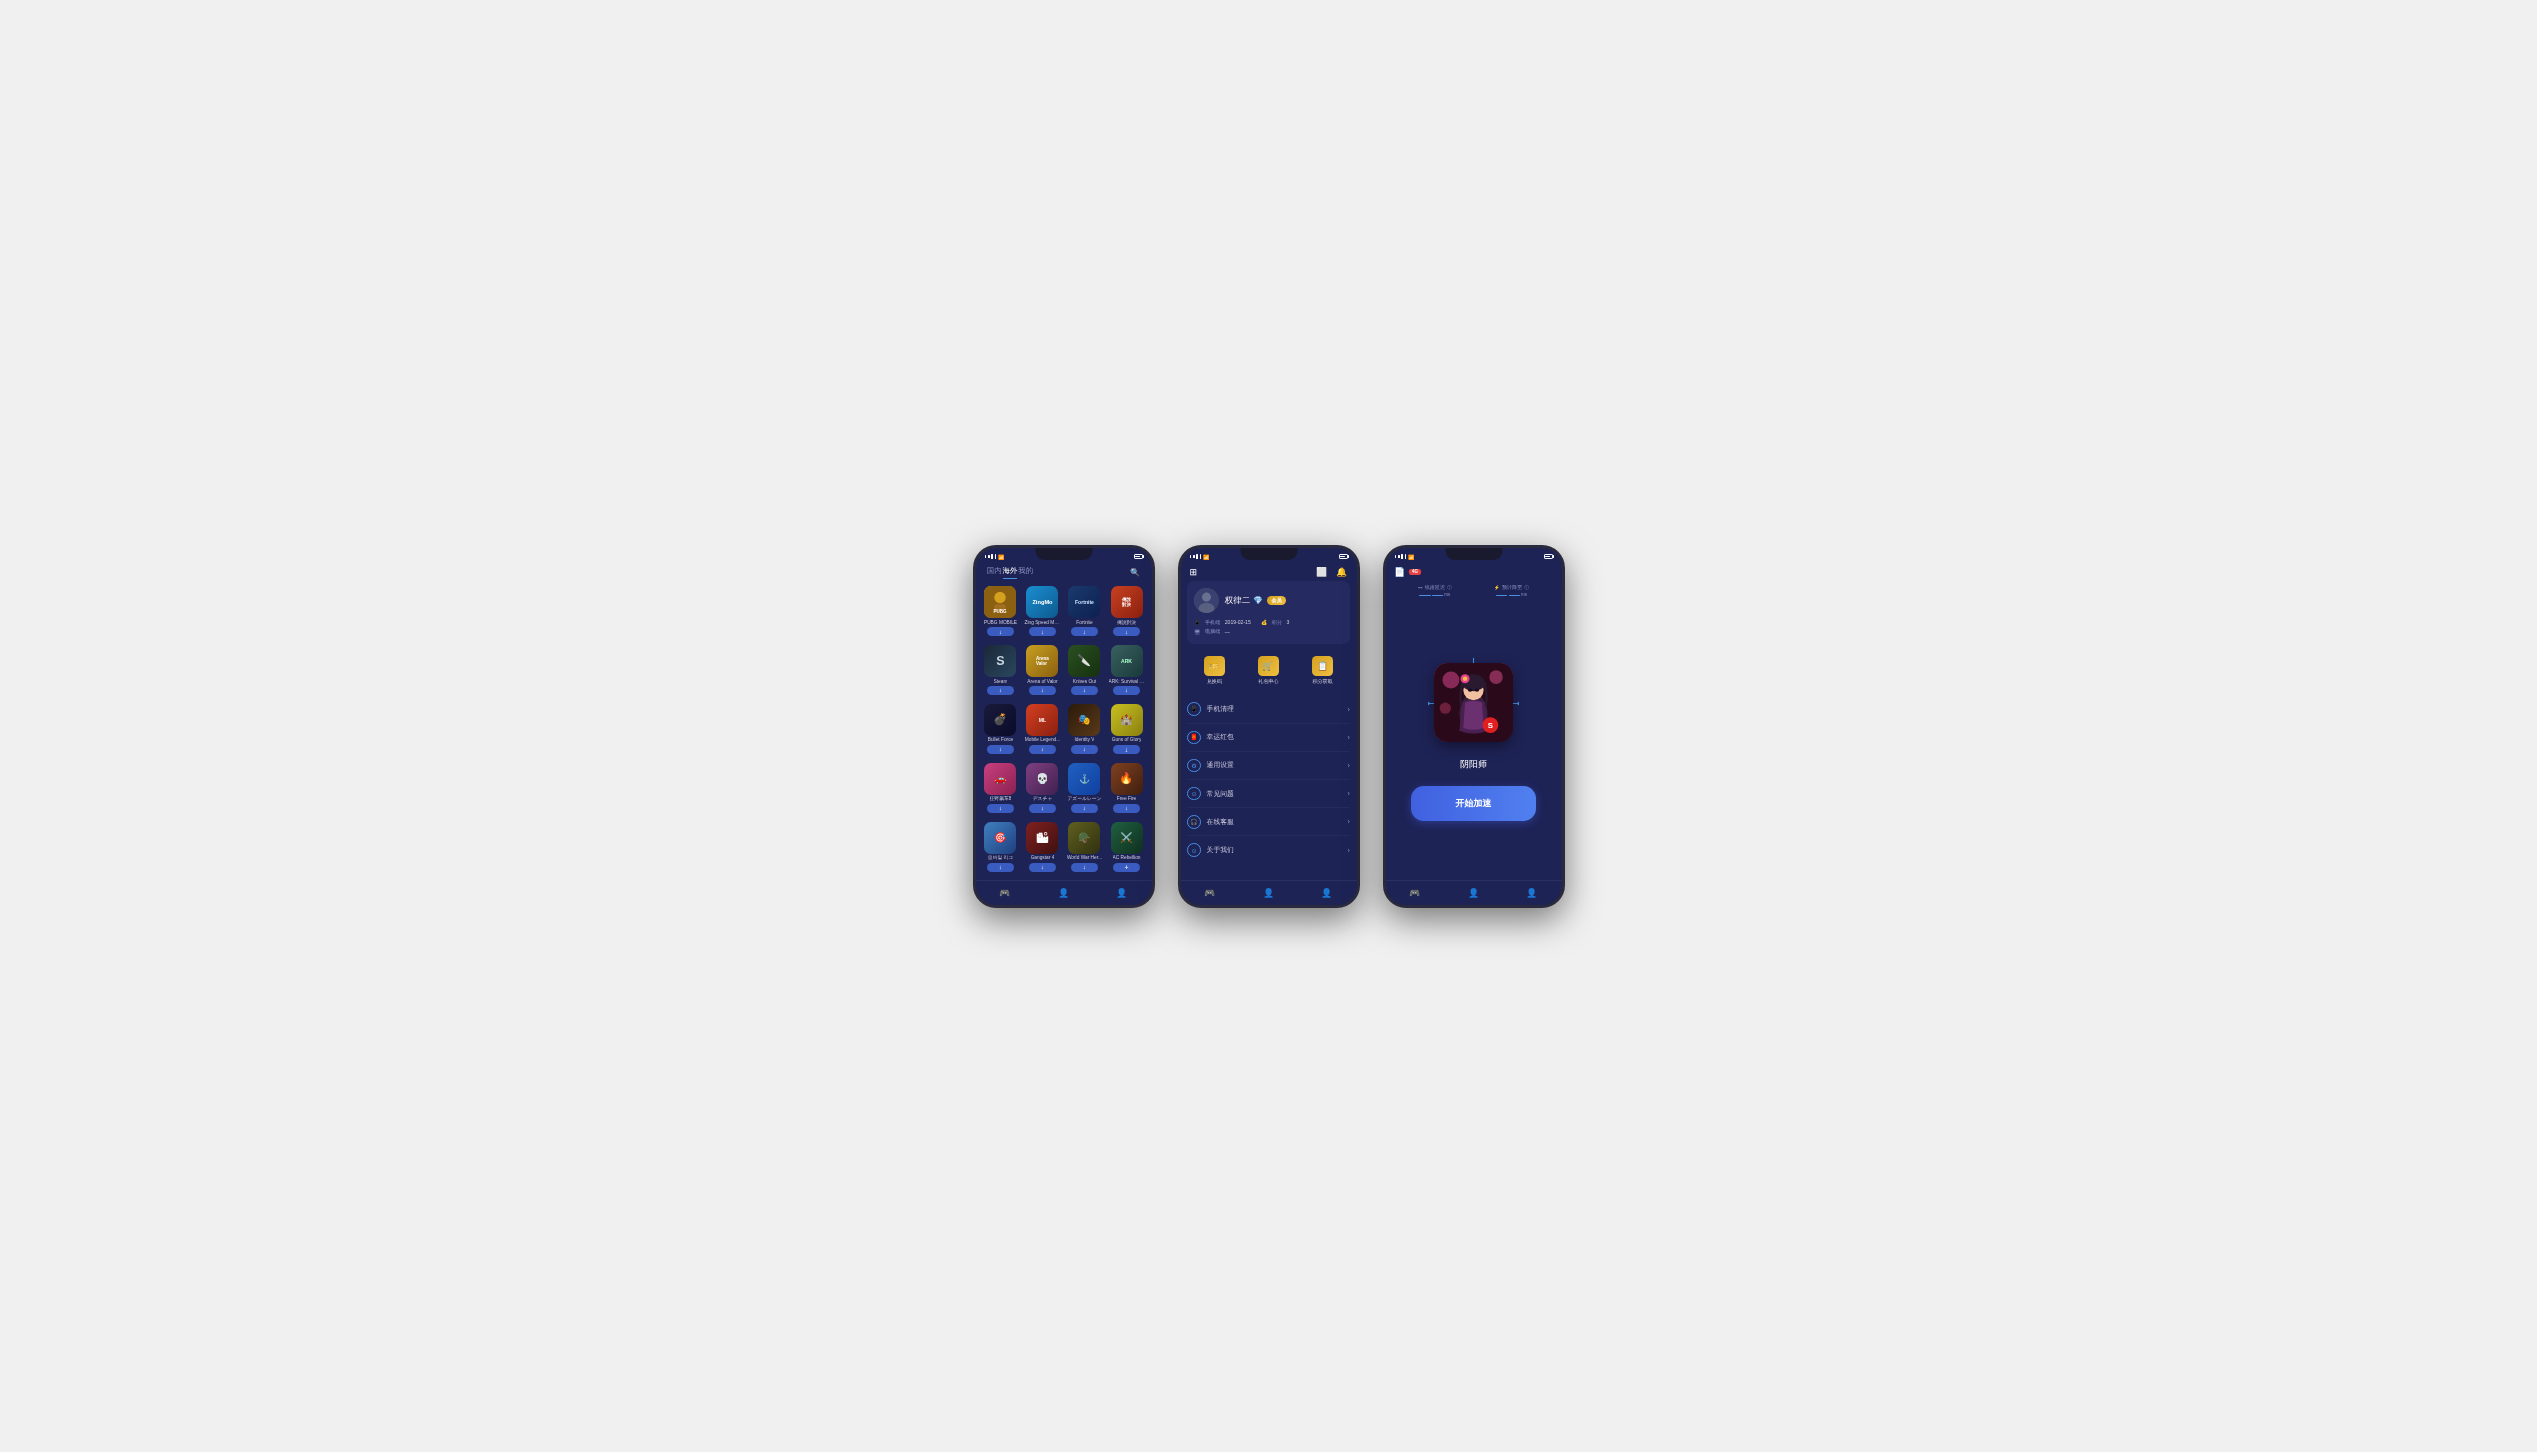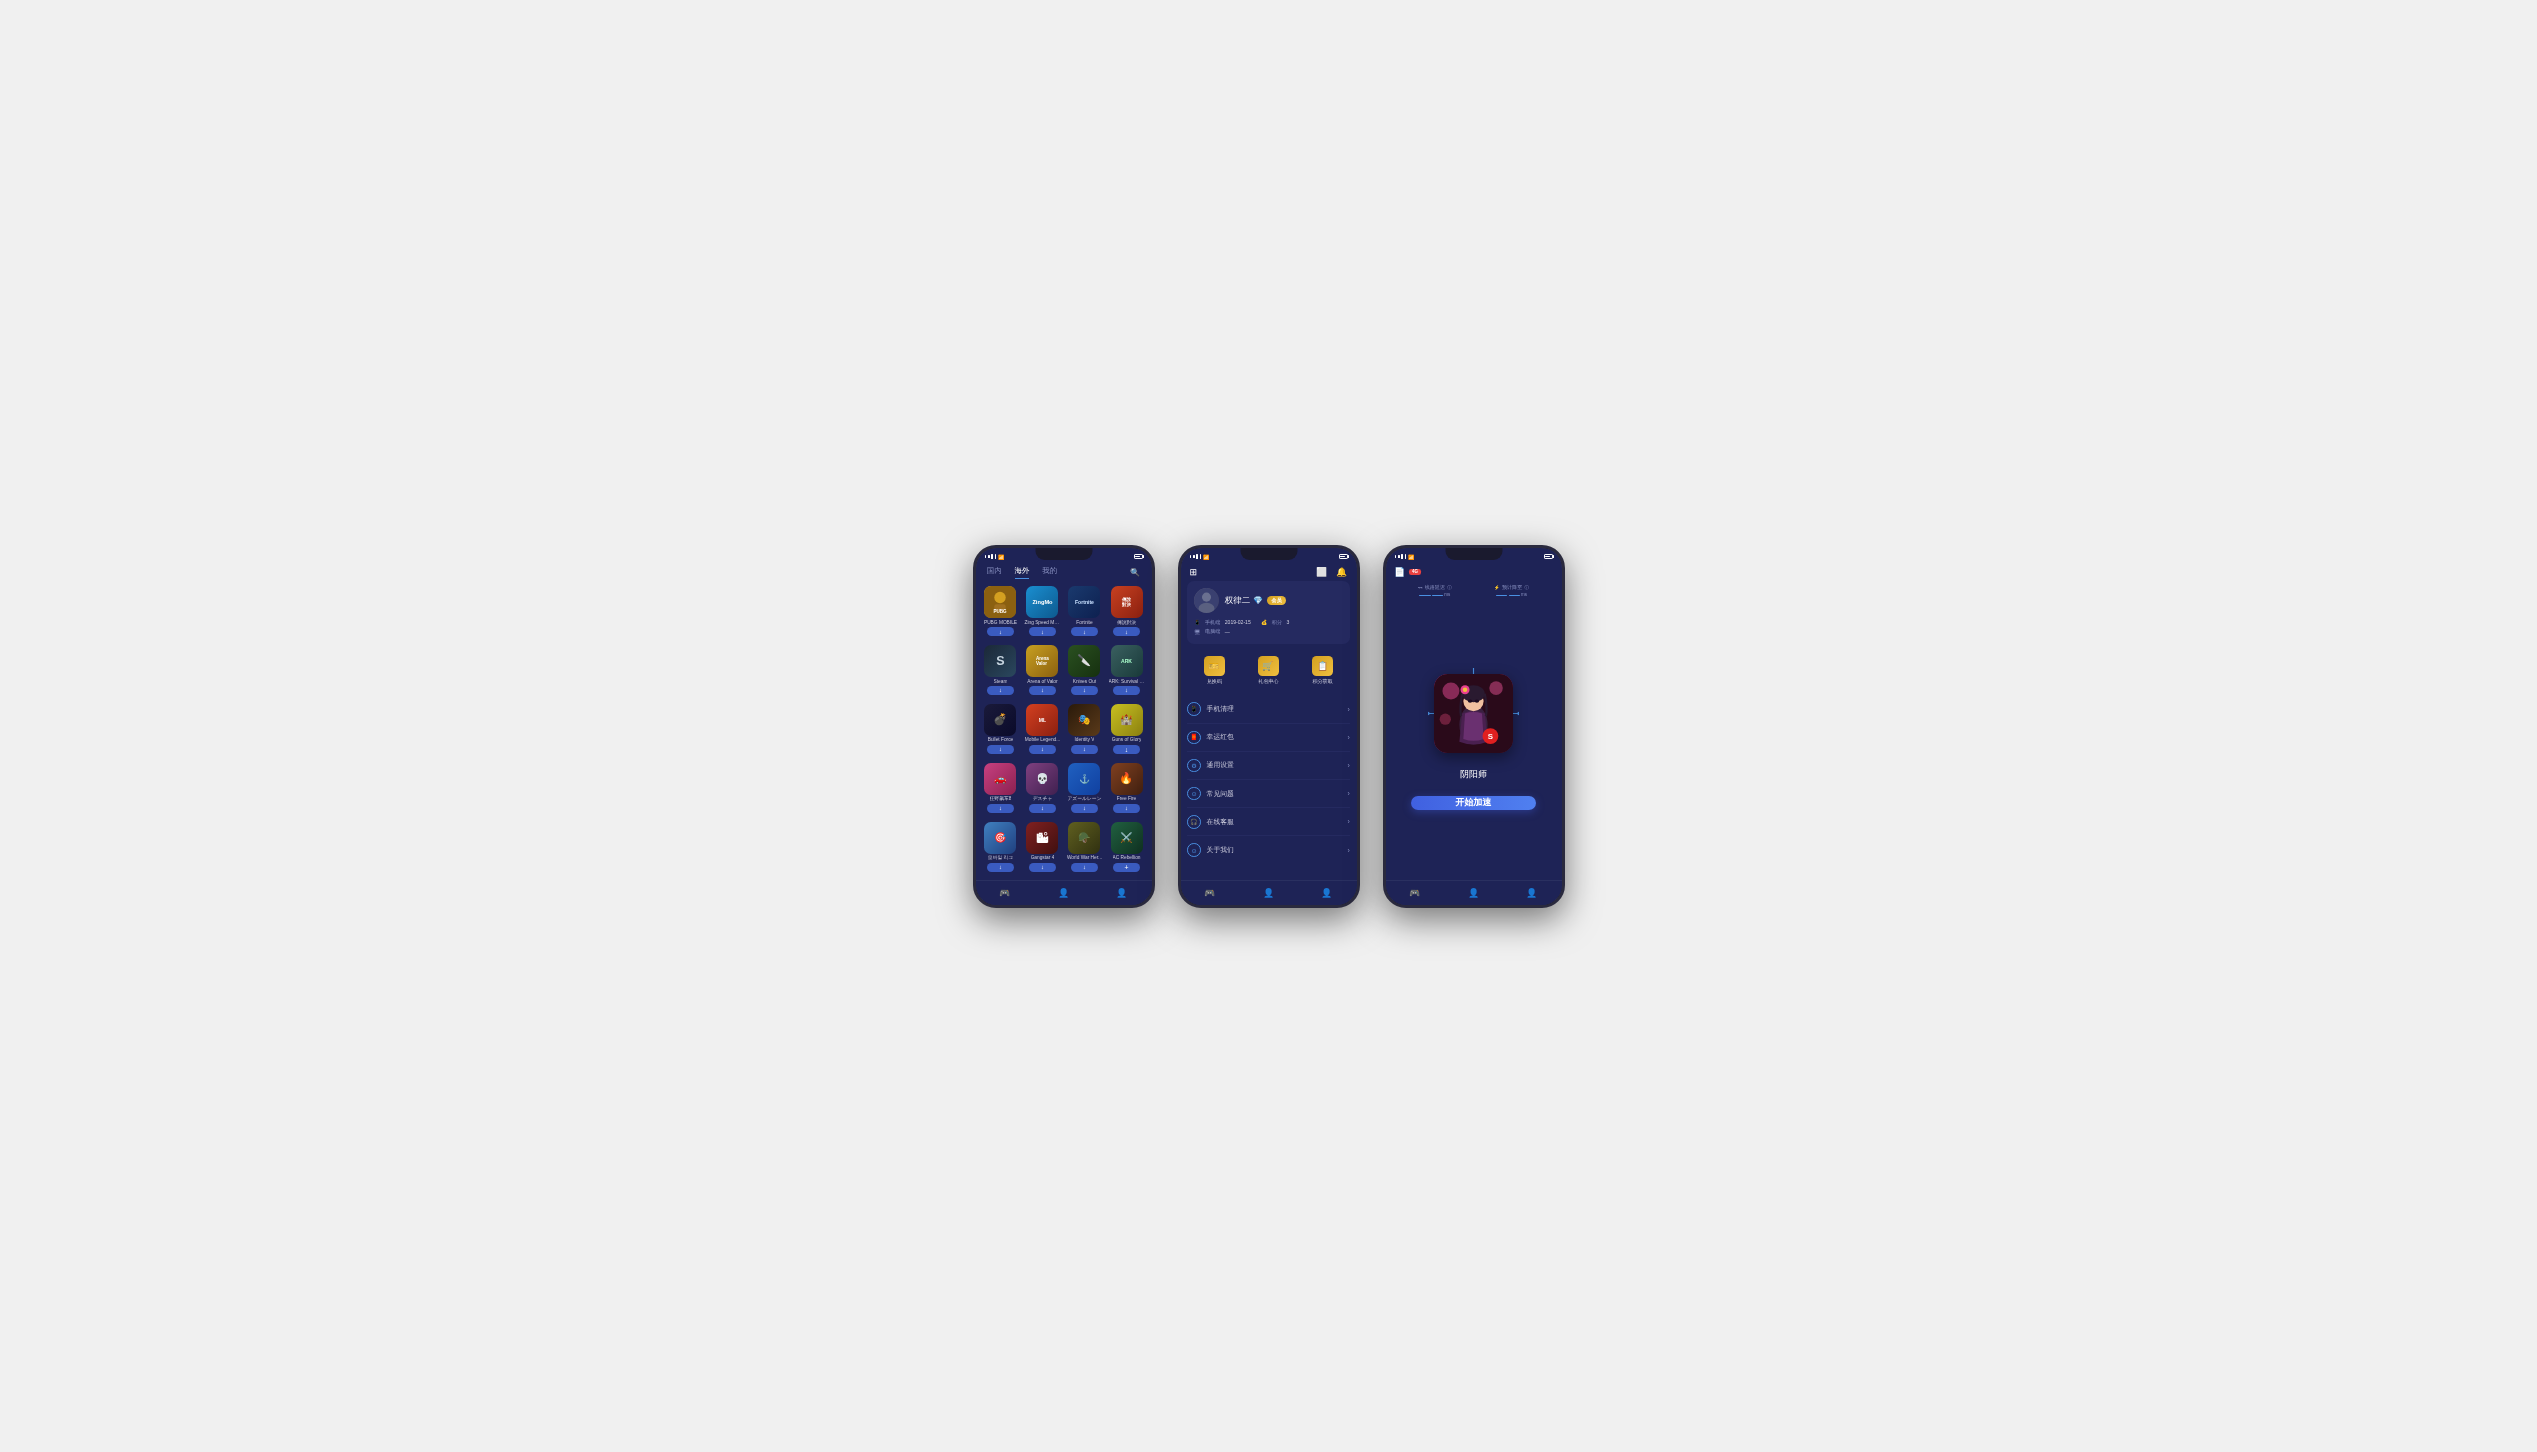--- a/index.html
+++ b/index.html
@@ -95,21 +95,21 @@
 
     
     .phone1-bg { background: #1e2356; }
     .tabs-bar {
       display: flex;
       align-items: center;
       justify-content: space-between;
       padding: 2.3px 11.3px 4.5px;
       flex-shrink: 0;
     }
-    .tabs-group { display: flex; gap: 13px; align-items: center; }
+    .tabs-group { display: flex; gap: 1px; align-items: center; }
     .tab-item {
       font-size: 7.4px;
       color: #8890c0;
       padding-bottom: 2.3px;
       cursor: pointer;
     }
     .tab-item.active {
       color: #fff;
       border-bottom: 1.1px solid #4a90e2;
     }
@@ -440,25 +440,25 @@
       box-shadow: 0 4.5px 13.6px rgba(0,0,0,0.4);
     }
     .game-title-accel {
       font-size: 9px;
       font-weight: 400;
       color: #fff;
       margin-bottom: 15px;
     }
     .start-btn {
       width: 125px;
-      height: 14px;
+      height: 35px;
       background: linear-gradient(90deg, #4060e0, #5080f0);
       border-radius: 12.5px;
       display: flex;
-      align-items: flex-start;
+      align-items: center;
       justify-content: center;
       font-size: 9px;
       font-weight: 600;
       color: #fff;
       cursor: pointer;
       box-shadow: 0 2.3px 9px rgba(64,96,224,0.4);
     }
 
     
     .side-button {

